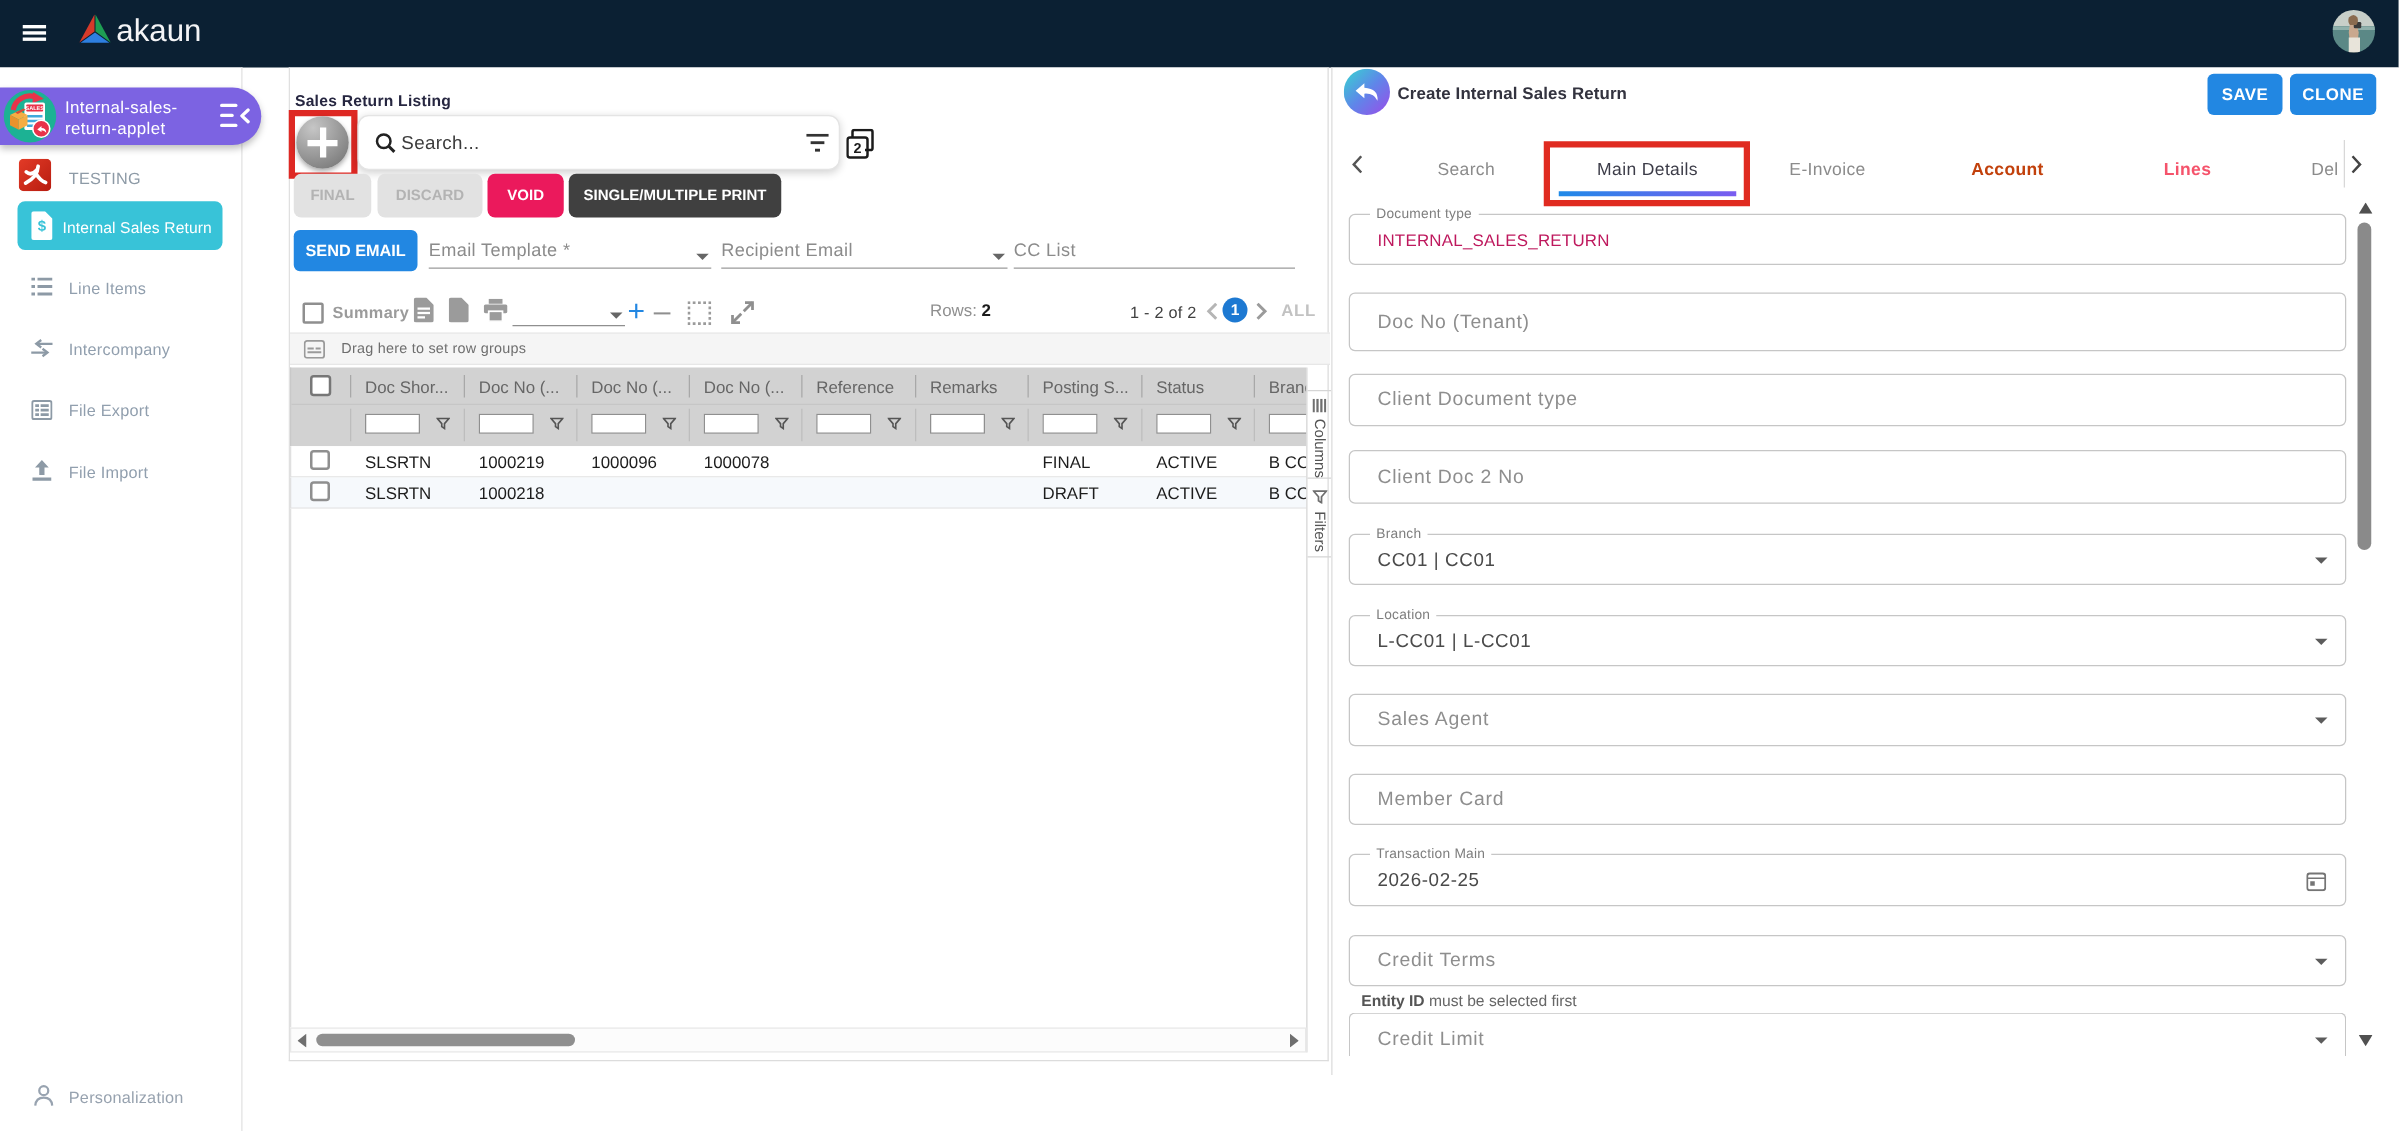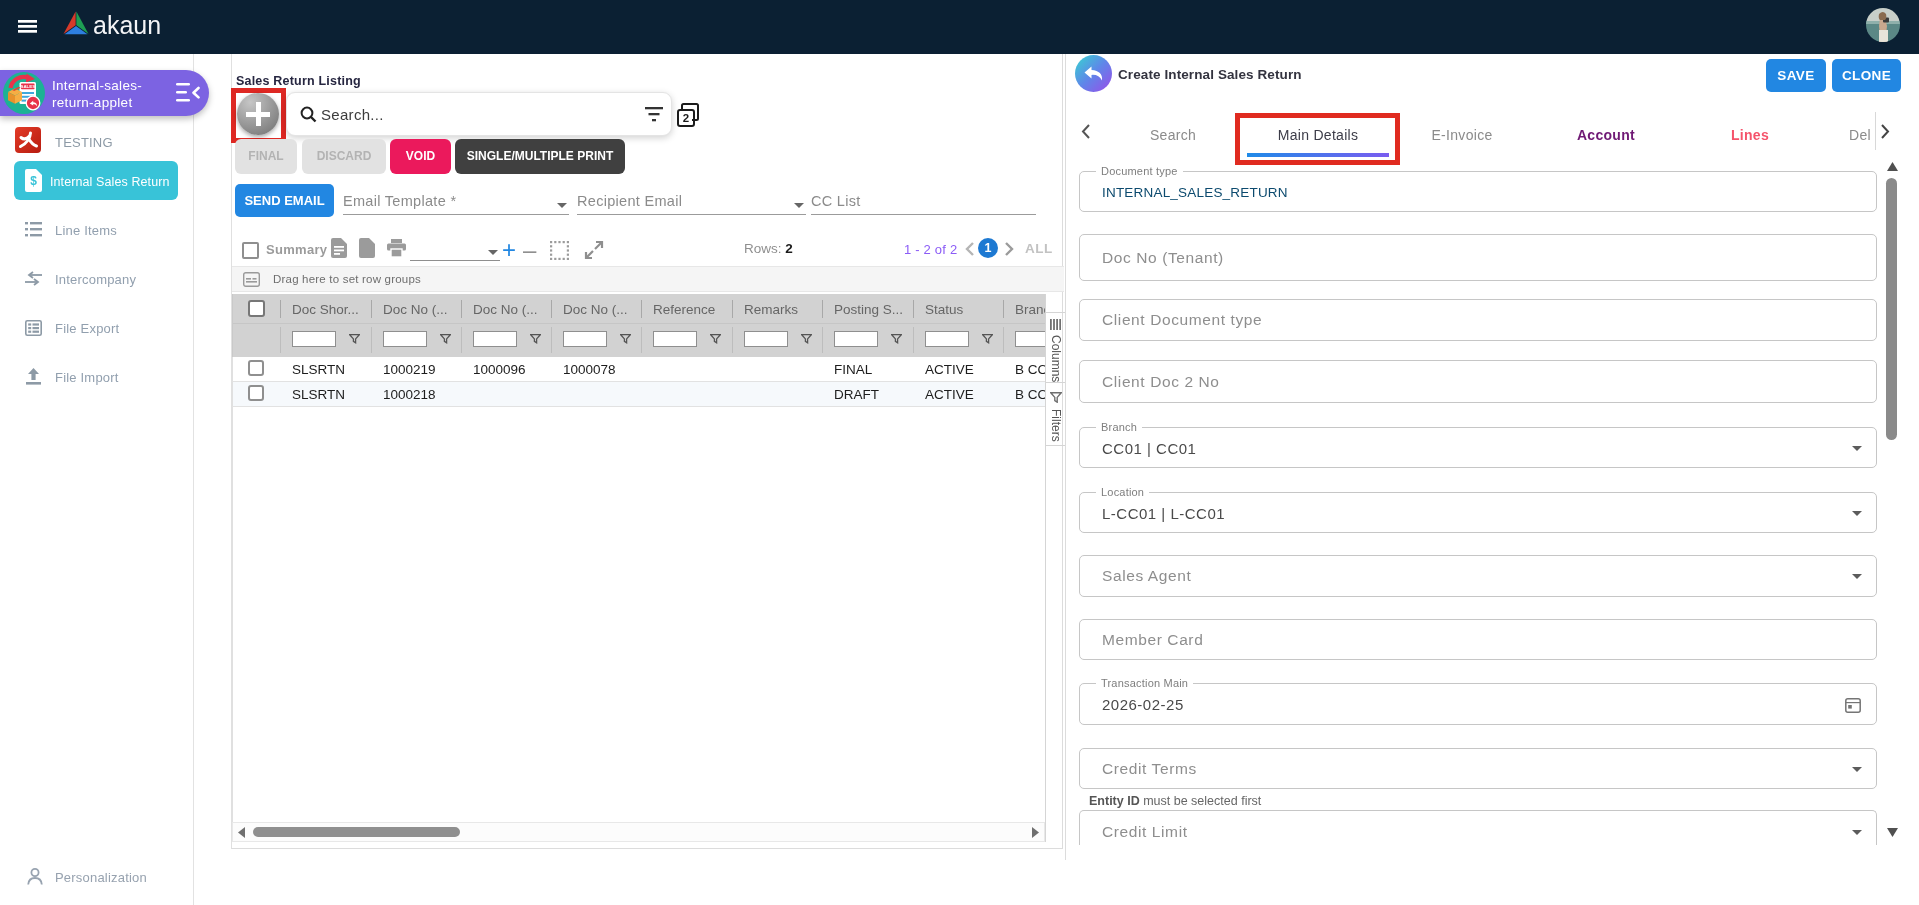--- a/index.html
+++ b/index.html
@@ -238,21 +238,21 @@
     </svg>
     <svg class="abs" style="left:352px;top:186px" width="20" height="20" viewBox="0 0 20 20">
       <g stroke="#8f8f8f" stroke-width="2.2" fill="none">
         <path d="M12 2 h6 v6"></path>
           <path d="M18 2 l-7 7"></path>
         <path d="M8 18 h-6 v-6"></path>
           <path d="M2 18 l7-7"></path>
       </g>
     </svg>
     <div class="abs" style="left:512px;top:187px;font-size:13.5px;color:#8f8f8f">Rows: <span style="color:#1c1c1c;font-weight:bold">2</span></div>
-    <div class="abs" style="left:672px;top:188px;font-size:13px;color:#8b5cf6;letter-spacing:.2px">1 - 2 of 2</div>
+    <div class="abs" style="left:672px;top:188px;font-size:13px;color:#404040;letter-spacing:.2px">1 - 2 of 2</div>
     <svg class="abs" style="left:733px;top:188px" width="9" height="14" viewBox="0 0 9 14">
         <path d="M8 1 L2 7 l6 6" stroke="#b5b5b5" stroke-width="2.4" fill="none"></path>
       </svg>
     <div class="abs" style="left:746px;top:184px;width:20px;height:20px;border-radius:50%;background:#1d79d2;color:#fff;font-size:12.5px;font-weight:bold;text-align:center;line-height:20px">1</div>
     <svg class="abs" style="left:773px;top:188px" width="9" height="14" viewBox="0 0 9 14">
         <path d="M1 1 l6 6 -6 6" stroke="#9b9b9b" stroke-width="2.4" fill="none"></path>
       </svg>
     <div class="abs" style="left:793px;top:187px;font-size:13.5px;font-weight:bold;color:#c2c2c2;letter-spacing:.5px">ALL</div>
 
     <div class="abs" style="left:0px;top:212px;width:832px;height:26px;background:#f5f5f5;border-top:1px solid #e7e7e7;border-bottom:1px solid #e7e7e7">
@@ -395,31 +395,31 @@
     <div class="btn abs" style="left:766px;top:5px;width:69px;height:33px;line-height:33px;background:#2287e2;font-size:13.5px;letter-spacing:.4px">CLONE</div>
 
     <svg class="abs" style="left:15px;top:70px" width="9" height="15" viewBox="0 0 9 15">
         <path d="M8 1 L2 7.5 l6 6.5" stroke="#555" stroke-width="2" fill="none"></path>
       </svg>
     <div class="abs" style="left:70px;top:73px;width:74px;text-align:center;font-size:14px;color:#8b8b8b;letter-spacing:.3px">Search</div>
     <div class="abs" style="left:202px;top:73px;width:100px;text-align:center;font-size:14px;color:#3c3c48;letter-spacing:.3px">Main Details</div>
     <div class="abs" style="left:181px;top:99px;width:142px;height:3.5px;background:linear-gradient(90deg,#1f8ae8,#7a5cf0)"></div>
     <div class="abs" style="left:169px;top:59px;width:165px;height:52px;border:5px solid #e02b20"></div>
     <div class="abs" style="left:351px;top:73px;width:90px;text-align:center;font-size:14px;color:#8b8b8b;letter-spacing:.3px">E-Invoice</div>
-    <div class="abs" style="left:500px;top:73px;width:80px;text-align:center;font-size:14px;color:#701a75;font-weight:bold;letter-spacing:.3px">Account</div>
+    <div class="abs" style="left:500px;top:73px;width:80px;text-align:center;font-size:14px;color:#c2410c;font-weight:bold;letter-spacing:.3px">Account</div>
     <div class="abs" style="left:656px;top:73px;width:56px;text-align:center;font-size:14px;color:#f5536b;font-weight:bold;letter-spacing:.3px">Lines</div>
     <div class="abs" style="left:783px;top:73px;font-size:14px;color:#8b8b8b;letter-spacing:.3px">Del</div>
     <div class="abs" style="left:809px;top:58px;width:1px;height:38px;background:#d8d8d8"></div>
     <svg class="abs" style="left:815px;top:70px" width="9" height="15" viewBox="0 0 9 15">
         <path d="M1 1 l6 6.5 -6 6.5" stroke="#444" stroke-width="2" fill="none"></path>
       </svg>
 
     <div class="fld" style="top:117px;height:41px">
       <div class="lbl">Document type</div>
-      <div class="val" style="letter-spacing:.2px;font-size:13.5px;color:#0c4a6e">INTERNAL_SALES_RETURN</div>
+      <div class="val" style="letter-spacing:.2px;font-size:13.5px;color:#be185d">INTERNAL_SALES_RETURN</div>
     </div>
     <div class="fld" style="top:180px;height:47px">
         <div class="ph">Doc No (Tenant)</div>
       </div>
     <div class="fld" style="top:245px;height:42px">
         <div class="ph">Client Document type</div>
       </div>
     <div class="fld" style="top:306px;height:43px">
         <div class="ph">Client Doc 2 No</div>
       </div>

